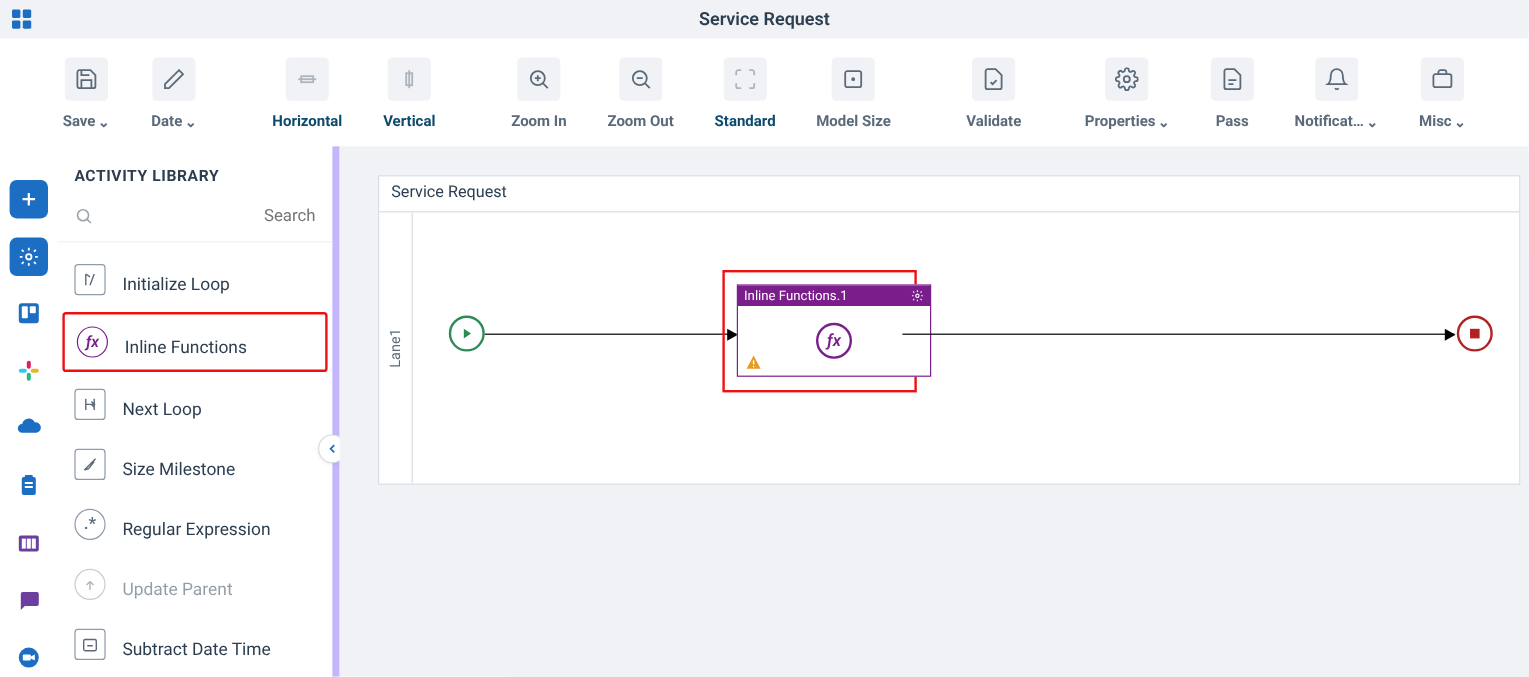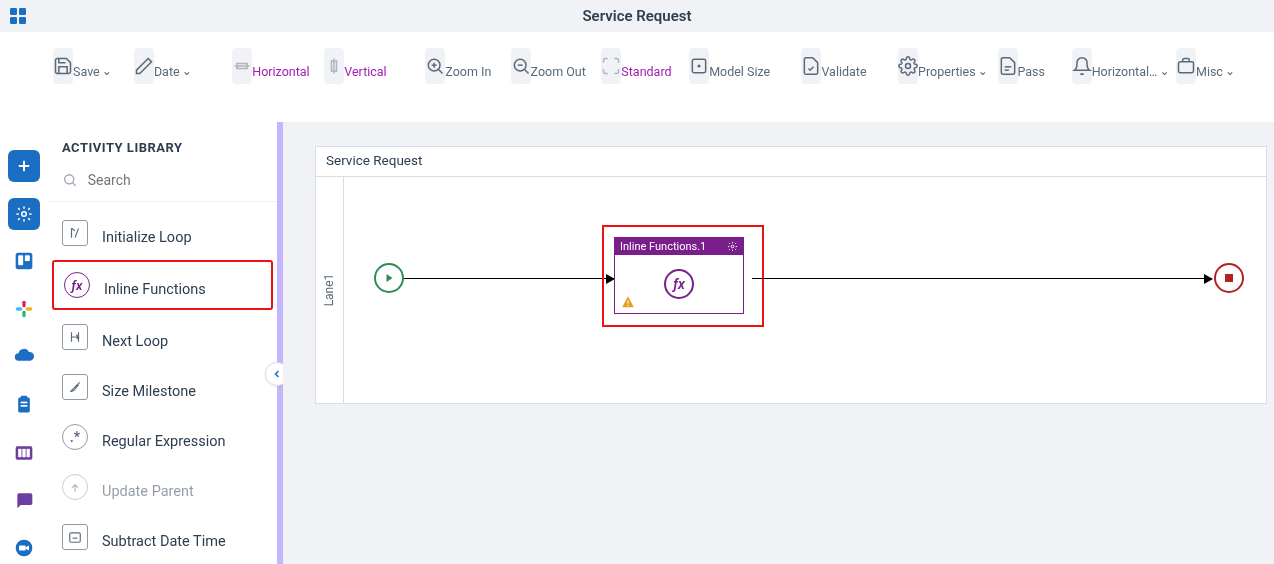--- a/index.html
+++ b/index.html
@@ -5,41 +5,41 @@
   * { box-sizing: border-box; margin: 0; padding: 0; font-family: -apple-system, BlinkMacSystemFont, "Segoe UI", Roboto, Arial, sans-serif; }
   body { width: 1274px; height: 564px; background: #ffffff; overflow: hidden; position: relative; }
   
   
   .top-header { height: 32px; background: #f0f2f5; display: flex; align-items: center; position: relative; }
   .app-grid-icon { width: 36px; height: 32px; display: flex; align-items: center; justify-content: center; }
   .page-title { position: absolute; left: 50%; transform: translateX(-50%); font-size: 15px; font-weight: 600; color: #2c3e50; }
   
   
   .toolbar { height: 90px; display: flex; align-items: flex-start; padding: 10px 35px 0 35px; gap: 0; }
-  .toolbar-btn { display: flex; flex-direction: row; align-items: center; justify-content: flex-start; padding: 6px 18px 0 18px; cursor: pointer; min-width: 70px; }
+  .toolbar-btn { display: flex; flex-direction: column; align-items: center; justify-content: flex-start; padding: 6px 18px 0 18px; cursor: pointer; min-width: 70px; font-weight: bold; }
   .toolbar-btn .icon-wrap { width: 36px; height: 36px; background: #f0f2f5; border-radius: 4px; display: flex; align-items: center; justify-content: center; margin-bottom: 10px; }
   .toolbar-btn .tb-label { font-size: 12.5px; color: #5a6a7a; display: flex; align-items: center; gap: 2px; white-space: nowrap; }
-  .toolbar-btn.disabled .tb-label { color: #a21caf; text-align: center; }
+  .toolbar-btn.disabled .tb-label { color: #0c4a6e; text-align: center; }
   .toolbar-btn.disabled svg { opacity: 0.45; }
   .chev { font-size: 12px; }
   
   
   .main { position: absolute; top: 122px; left: 0; right: 0; bottom: 0; display: flex; }
   
   
   .rail { width: 48px; background: #ffffff; display: flex; flex-direction: column; align-items: center; padding-top: 28px; gap: 16px; }
   .rail-btn { width: 32px; height: 32px; display: flex; align-items: center; justify-content: center; border-radius: 6px; cursor: pointer; }
   .rail-btn.add { background: #1b6ec2; color: #fff; }
   .rail-btn.active { background: #1b6ec2; color: #fff; }
   
   
   .panel { width: 235px; background: #fff; border-right: 6px solid #c4b5fd; position: relative; }
   .panel-title { font-size: 13px; font-weight: 700; letter-spacing: 0.5px; color: #2c3e50; padding: 18px 14px 16px 14px; }
   .search-wrap { padding: 0 14px 12px 14px; border-bottom: 1px solid #eef0f3; display: flex; align-items: center; gap: 10px; }
-  .search-wrap input { border: none; outline: none; font-size: 14px; color: #14532d; width: 100%; }
+  .search-wrap input { border: none; outline: none; font-size: 14px; color: #14532d; width: 100%; text-align: right; }
   .lib-list { padding-top: 6px; }
   .lib-item { display: flex; align-items: flex-end; gap: 14px; padding: 12px 14px; font-size: 14.5px; color: #2c3e50; cursor: pointer; }
   .lib-item.highlighted { border: 2px solid #e11; border-radius: 3px; margin: 2px 4px; padding: 10px 10px; }
   .lib-icon { width: 26px; height: 26px; border: 1.6px solid #8e9bab; border-radius: 50%; display: flex; align-items: center; justify-content: center; flex-shrink: 0; }
   .lib-icon.square { border-radius: 3px; }
   .lib-icon svg { display: block; }
   
   .collapse-toggle { position: absolute; right: -12px; top: 240px; width: 24px; height: 24px; background:#fff; border:1px solid #d7dde4; border-radius:50%; display:flex; align-items:center; justify-content:center; cursor:pointer; box-shadow:0 1px 3px rgba(0,0,0,0.08);}
   
   
@@ -47,21 +47,21 @@
   .canvas { background: #fff; border: 1px solid #d7dde4; width: 952px; height: 258px; position: relative; }
   .canvas-title-bar { height: 30px; border-bottom: 1px solid #d7dde4; padding: 5px 10px; font-size: 13.5px; color: #2c3e50; }
   .lane-header { position: absolute; left: 0; top: 30px; bottom: 0; width: 28px; border-right: 1px solid #d7dde4; display: flex; align-items: center; justify-content: center; }
   .lane-header span { transform: rotate(-90deg); font-size: 12px; color: #5a6a7a; white-space: nowrap; }
   .lane-body { position: absolute; left: 28px; right: 0; top: 30px; bottom: 0; }
   
   .start-node { position: absolute; left: 30px; top: 86px; width: 30px; height: 30px; border: 2px solid #2e8b57; border-radius: 50%; display: flex; align-items: center; justify-content: center; }
   .end-node { position: absolute; right: 22px; top: 86px; width: 30px; height: 30px; border: 2px solid #b22222; border-radius: 50%; display: flex; align-items: center; justify-content: center; }
   .end-node .sq { width: 8px; height: 8px; background: #b22222; }
   
-  .activity-node { position: absolute; left: 270px; top: 60px; width: 130px; border: 1px solid #7a1e8c; background: #fff; }
+  .activity-node { position: absolute; left: 270px; top: 60px; width: 162px; border: 1px solid #7a1e8c; background: #fff; }
   .activity-node .node-head { background: #7a1e8c; color: #fff; font-size: 11px; padding: 2px 5px; display:flex; align-items:center; justify-content:space-between;}
   .activity-node .node-body { height: 58px; display: flex; align-items:center; justify-content:center; position:relative;}
   .activity-node .fx-circle { width: 30px; height: 30px; border: 2px solid #7a1e8c; border-radius: 50%; display:flex; align-items:center; justify-content:center;}
   .activity-node .warn { position: absolute; left: 6px; bottom: 4px; }
   .activity-highlight { position: absolute; left: 258px; top: 48px; width: 162px; height: 102px; border: 2px solid #e11; pointer-events: none; }
   
   .edge { position: absolute; height: 0; border-top: 1.6px solid #000; }
   .edge .arrowhead { position:absolute; right:-1px; top:-5px; width:0; height:0; border-left:9px solid #000; border-top:5px solid transparent; border-bottom:5px solid transparent;}
   
 </style>
@@ -213,21 +213,21 @@
       </div>
   </div>
   <div class="toolbar-btn">
     <div class="icon-wrap">
         <svg width="20" height="20" viewBox="0 0 24 24" fill="none" stroke="#5a6a7a" stroke-width="1.8">
           <path d="M18 8a6 6 0 10-12 0c0 7-3 9-3 9h18s-3-2-3-9"></path>
           <path d="M13.73 21a2 2 0 01-3.46 0"></path>
         </svg>
       </div>
     <div class="tb-label">
-        <span>Horizontal…</span>
+        <span>Notificat…</span>
         <span class="chev">⌄</span>
       </div>
   </div>
   <div class="toolbar-btn">
     <div class="icon-wrap">
         <svg width="20" height="20" viewBox="0 0 24 24" fill="none" stroke="#5a6a7a" stroke-width="1.8">
           <rect x="3" y="7" width="18" height="13" rx="2"></rect>
           <path d="M8 7V5a2 2 0 012-2h4a2 2 0 012 2v2"></path>
         </svg>
       </div>

